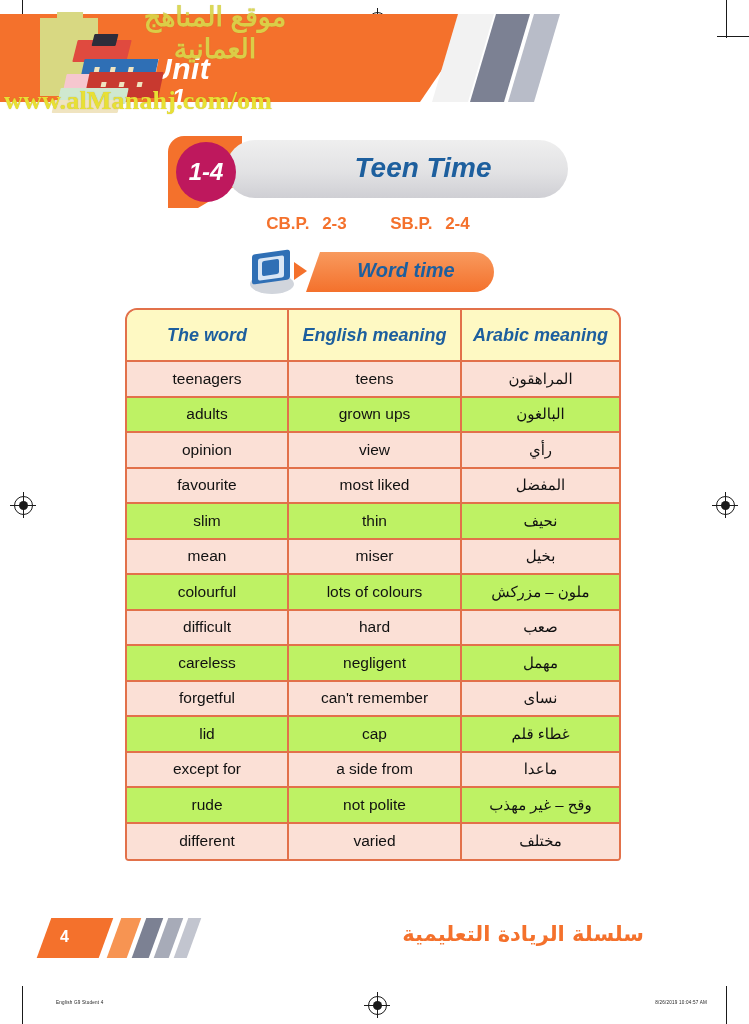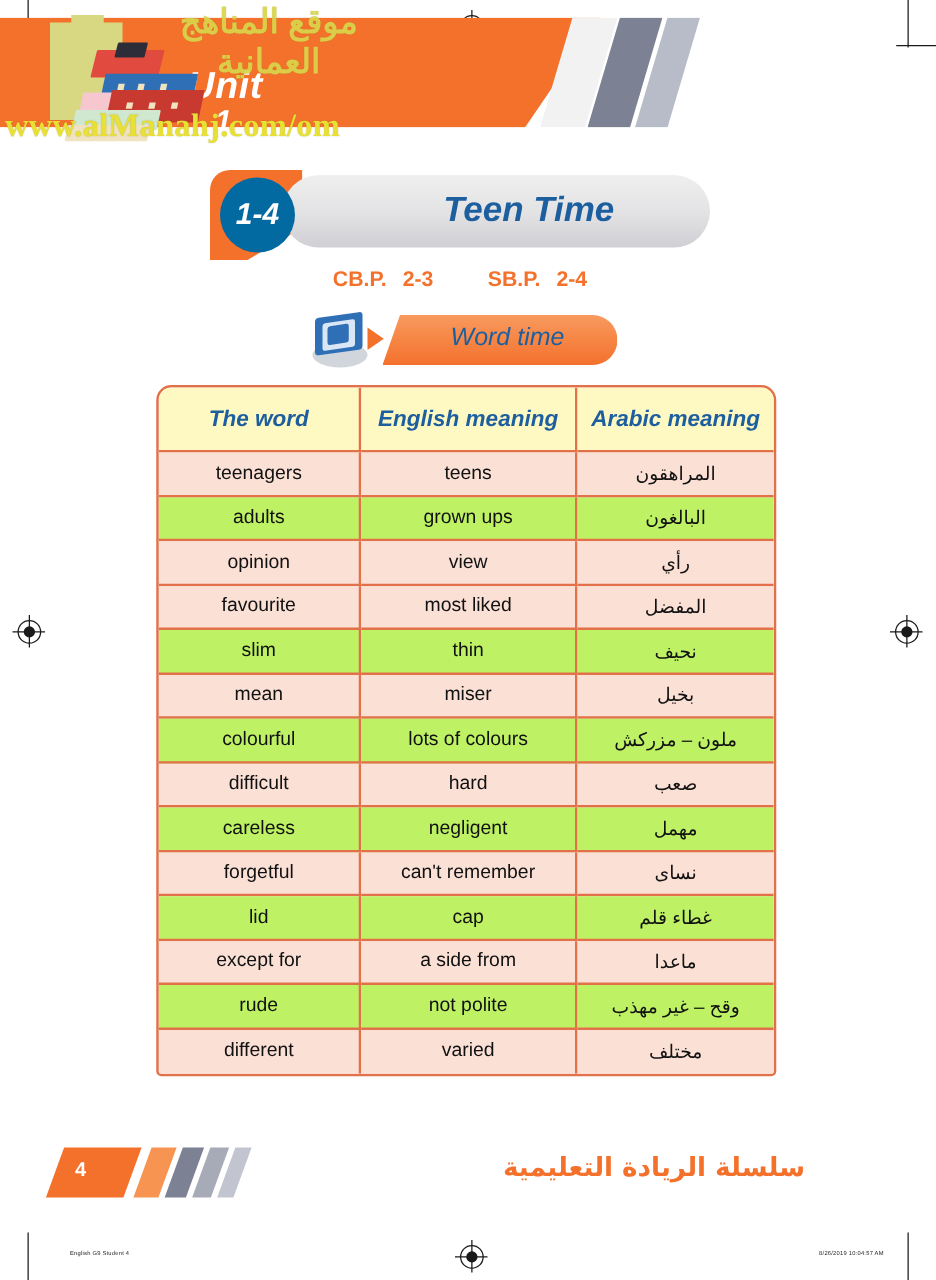--- a/index.html
+++ b/index.html
@@ -124,21 +124,21 @@
   }
   .title-plate {
     position: absolute; left: 58px; top: 4px;
     width: 342px; height: 58px;
     border-radius: 29px;
     background: linear-gradient(180deg, #efefef 0%, #e2e2e4 55%, #cfcfd4 100%);
   }
   .title-badge {
     position: absolute; left: 8px; top: 6px;
     width: 60px; height: 60px; border-radius: 50%;
-    background: #0369a1;
+    background: #be185d;
     display: flex; align-items: center; justify-content: center;
     color: #ffffff;
     font-size: 24px; font-weight: bold; font-style: italic;
   }
   .title-text {
     position: absolute; left: 120px; top: 16px;
     width: 270px; text-align: center;
     color: #1d5f9e;
     font-size: 28px; font-weight: bold; font-style: italic;
   }
@@ -183,21 +183,21 @@
     position: absolute; left: 58px; top: 6px;
     width: 188px; height: 40px;
     background: linear-gradient(180deg, #f89a5e 0%, #f4712c 100%);
     border-radius: 0 20px 20px 0;
     clip-path: polygon(14px 0, 188px 0, 188px 40px, 0 40px);
   }
   .wt-text {
     position: absolute; left: 78px; top: 13px;
     width: 160px; text-align: center;
     color: #1d5f9e;
-    font-size: 20px; font-weight: normal; font-style: italic;
+    font-size: 20px; font-weight: bold; font-style: italic;
   }
 
   
   .vocab-table {
     position: absolute; left: 125px; top: 308px;
     width: 496px;
     border: 2px solid #e2714a;
     border-radius: 12px 12px 4px 4px;
     border-collapse: separate;
     border-spacing: 0;

